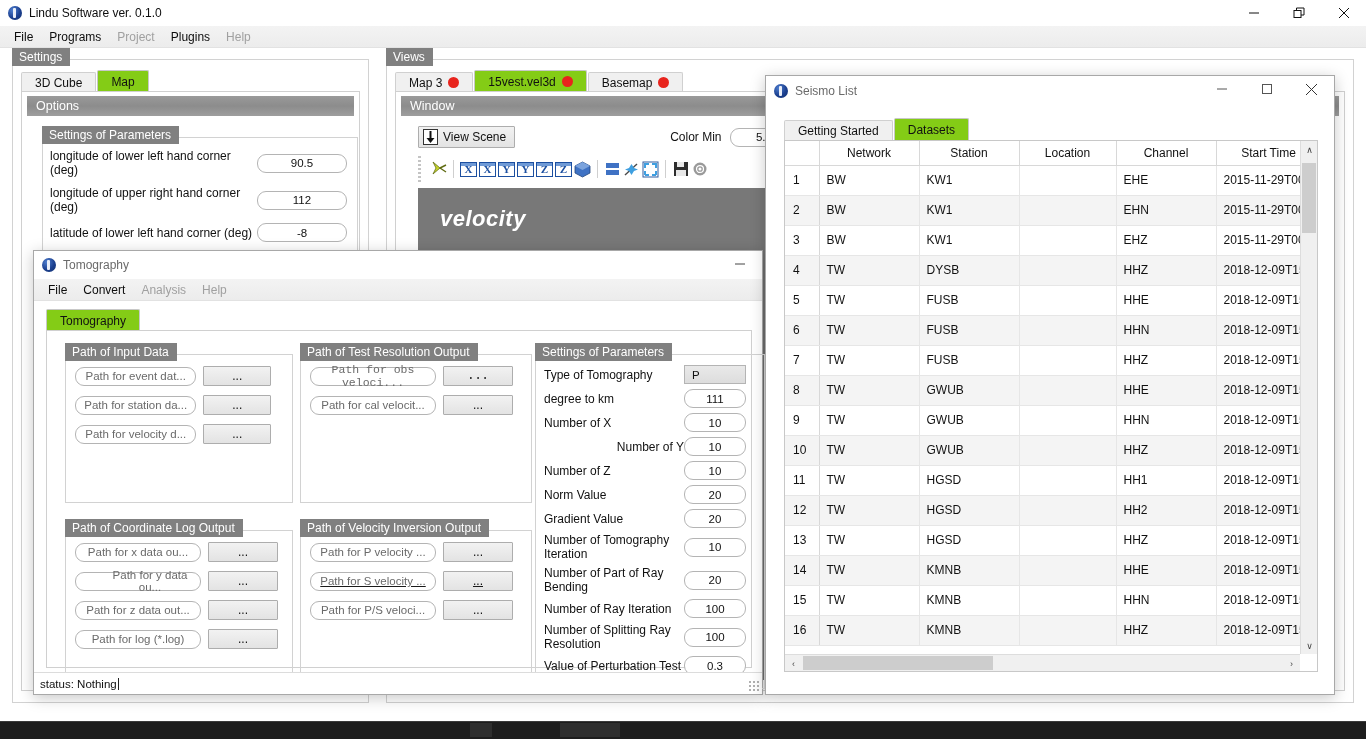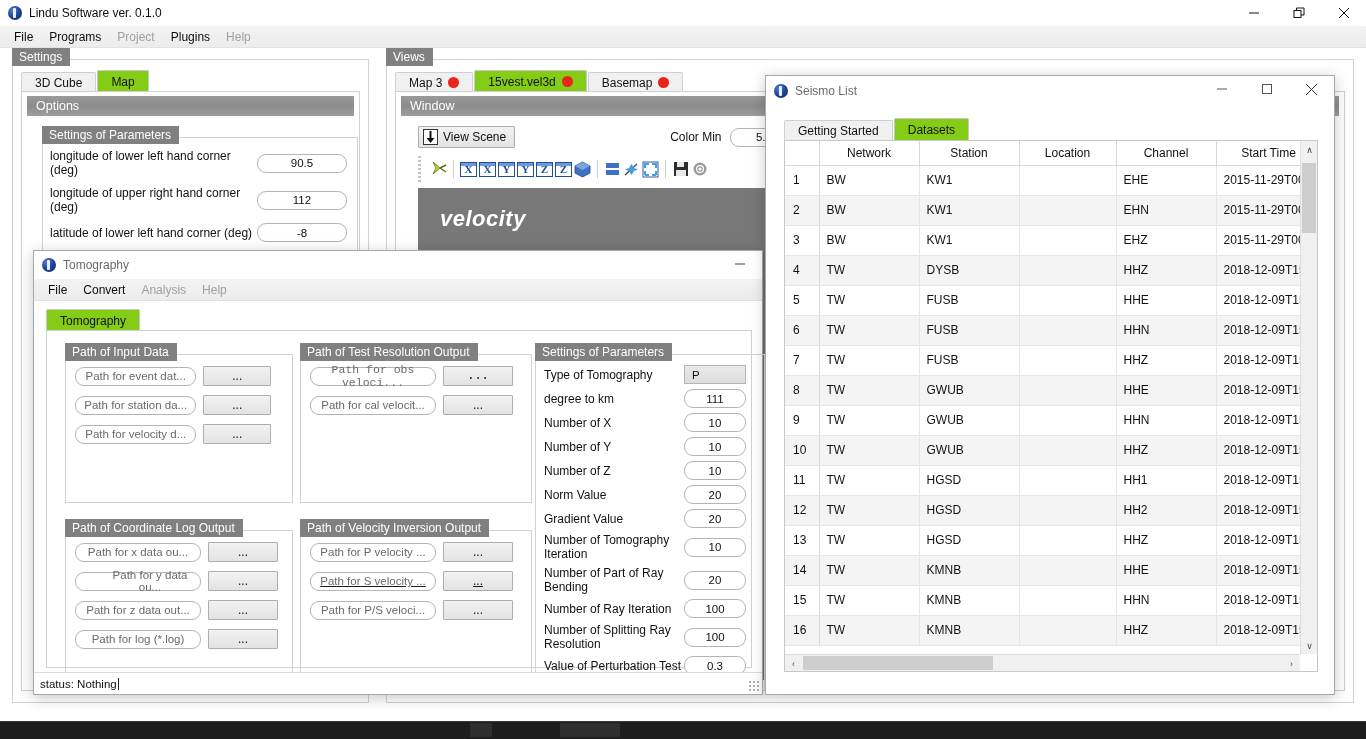--- a/index.html
+++ b/index.html
@@ -508,21 +508,21 @@
             </div>
             <div class="row" style="margin-bottom:5px;">
               <span class="lbl" style="width:140px;">degree to km</span>
               <span class="tfield" style="width:62px;">111</span>
             </div>
             <div class="row" style="margin-bottom:5px;">
               <span class="lbl" style="width:140px;">Number of X</span>
               <span class="tfield" style="width:62px;">10</span>
             </div>
             <div class="row" style="margin-bottom:5px;">
-              <span class="lbl" style="width:140px;">Number of Y</span>
+              <span class="lbl" style="width:140px;text-align:right;">Number of Y</span>
               <span class="tfield" style="width:62px;">10</span>
             </div>
             <div class="row" style="margin-bottom:5px;">
               <span class="lbl" style="width:140px;">Number of Z</span>
               <span class="tfield" style="width:62px;">10</span>
             </div>
             <div class="row" style="margin-bottom:5px;">
               <span class="lbl" style="width:140px;">Norm Value</span>
               <span class="tfield" style="width:62px;">20</span>
             </div>

